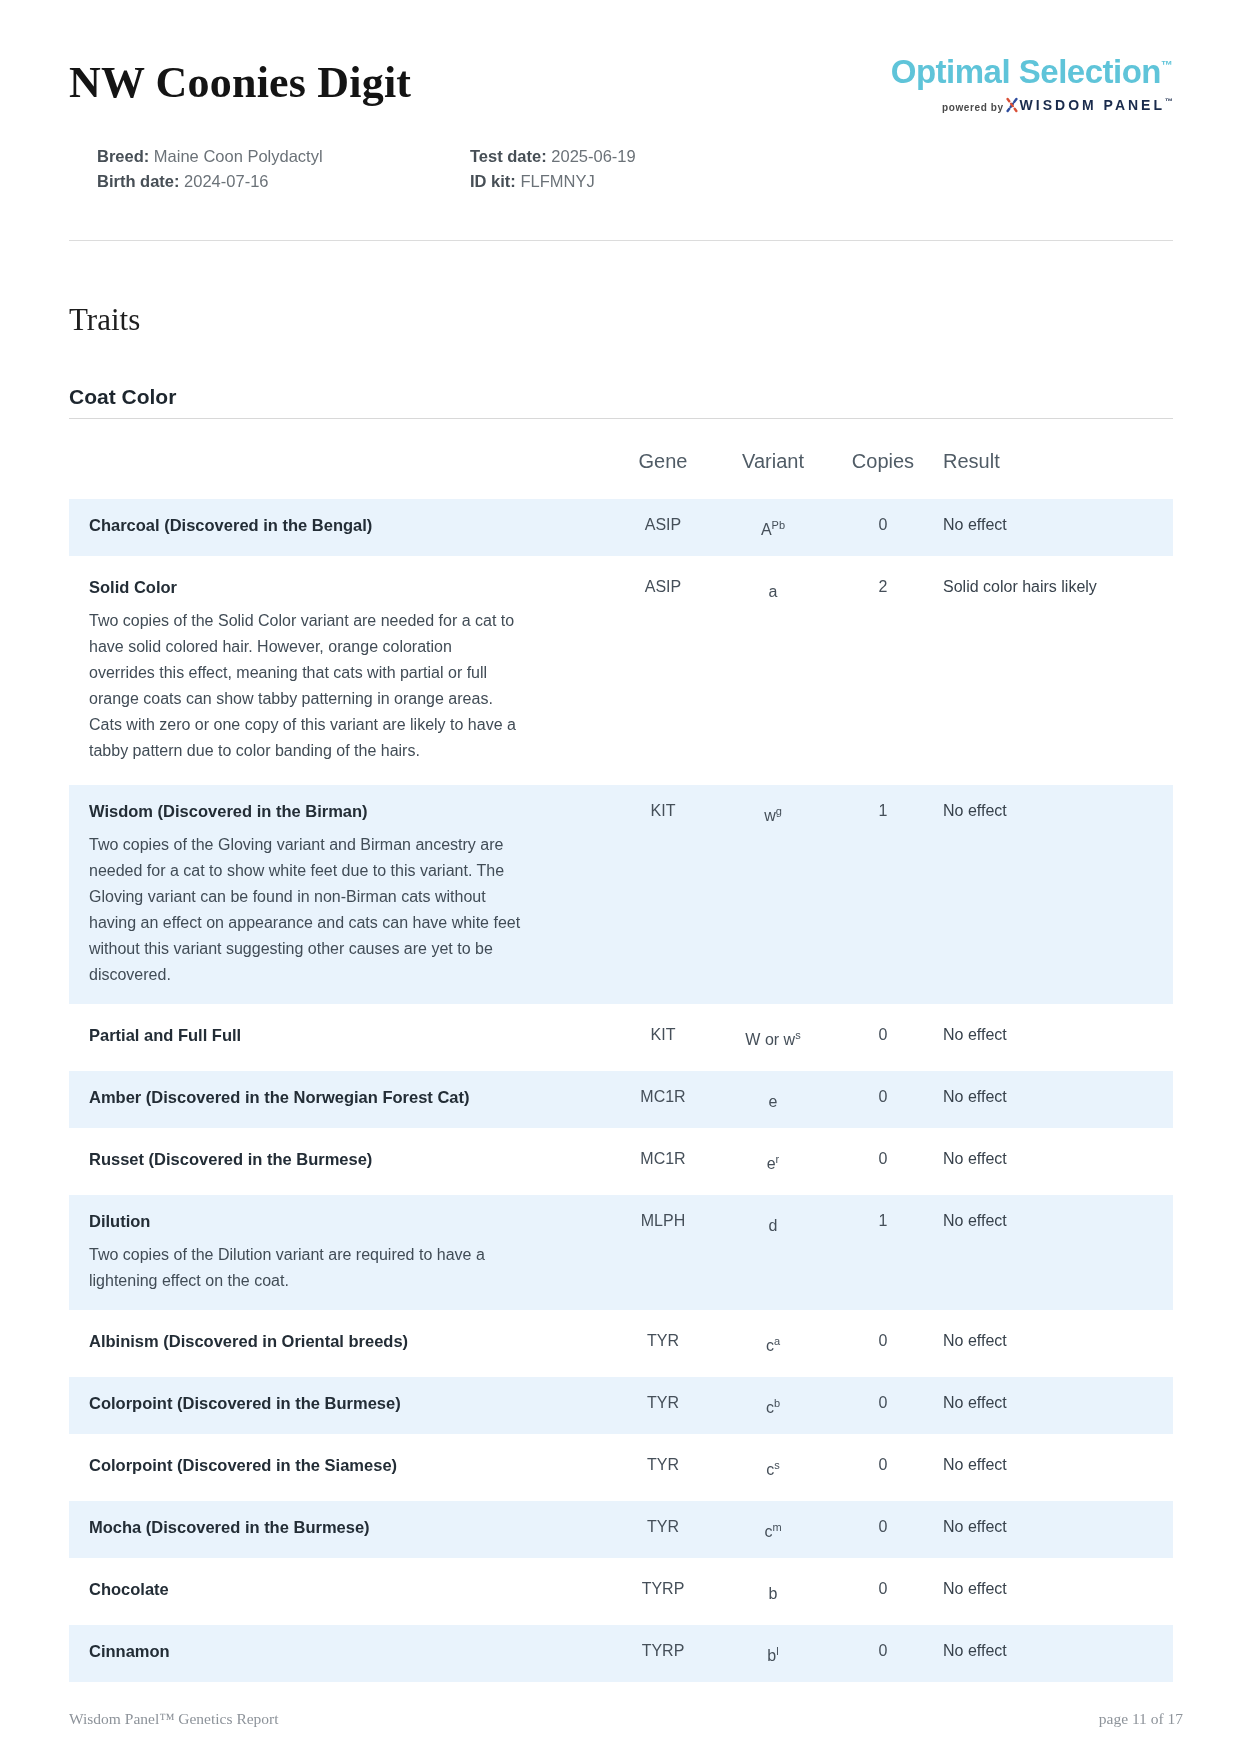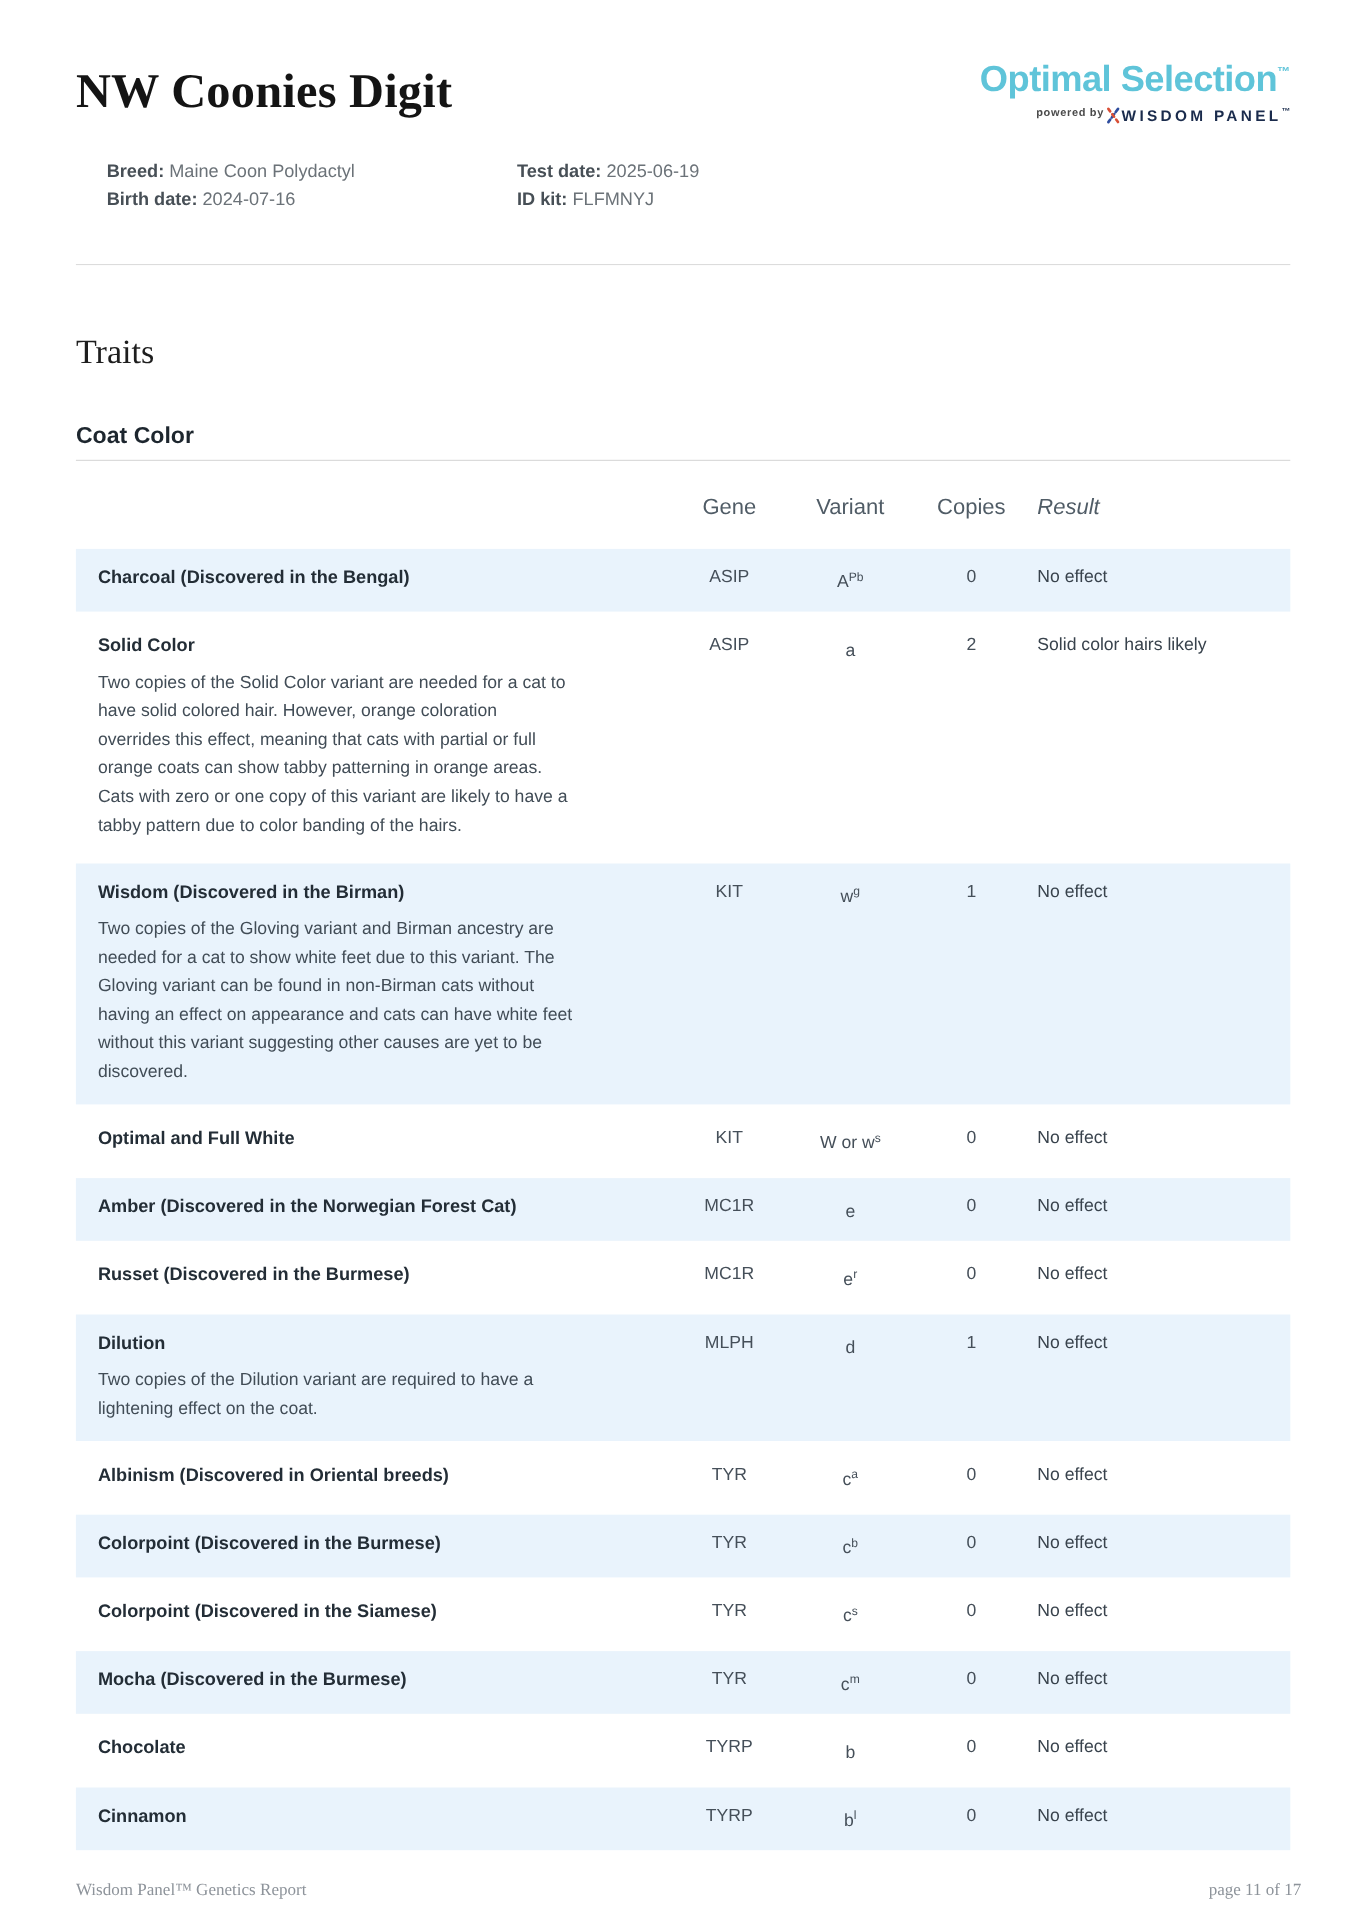--- a/index.html
+++ b/index.html
@@ -36,21 +36,21 @@
     font-weight: 700;
     letter-spacing: -0.5px;
     color: #5FC4D9;
     line-height: 1.1;
     white-space: nowrap;
   }
   .brand sup { font-size: 12px; font-weight: 700; vertical-align: 14px; letter-spacing: 0; }
   .powered-row {
     margin-top: 7px;
     display: flex;
-    align-items: flex-start;
+    align-items: flex-end;
     justify-content: flex-end;
     gap: 0;
   }
   .powered-text { font-size: 10px; color: #4a4a4a; letter-spacing: 0.6px; font-weight: 600; }
   .wp-icon { display: inline-block; width: 16px; height: 16px; }
   .wisdom-text {
     font-size: 14px;
     font-weight: 600;
     color: #1A2B4C;
     letter-spacing: 3px;
@@ -96,21 +96,21 @@
     grid-template-columns: 1fr 100px 120px 100px 240px;
   }
   .thead {
     margin-top: 32px;
     margin-bottom: 28px;
     font-size: 20px;
     line-height: 20px;
     color: #505c66;
   }
   .th-gene, .th-variant, .th-copies { text-align: center; }
-  .th-result { text-align: left; padding-left: 10px; font-style: italic; }
+  .th-result { text-align: left; padding-left: 10px; }
 
   .trow {
     align-items: start;
     padding: 16px 0;
     margin-bottom: 5px;
   }
   .trow.hl { background: #E9F3FC; }
   .cell-name { padding-left: 20px; padding-right: 10px; }
   .row-title {
     font-size: 16.5px;
@@ -238,21 +238,21 @@
 discovered.</div>
       </div>
       <div class="cell-gene">KIT</div>
       <div class="cell-variant"><span>w</span><span class="sup">g</span></div>
       <div class="cell-copies">1</div>
       <div class="cell-result">No effect</div>
     </div>
 
     <div class="trow grid-cols">
       <div class="cell-name">
-        <div class="row-title">Optimal and Full White</div>
+        <div class="row-title">Partial and Full Full</div>
 
       </div>
       <div class="cell-gene">KIT</div>
       <div class="cell-variant"><span>W or w</span><span class="sup">s</span></div>
       <div class="cell-copies">0</div>
       <div class="cell-result">No effect</div>
     </div>
 
     <div class="trow grid-cols hl">
       <div class="cell-name">

